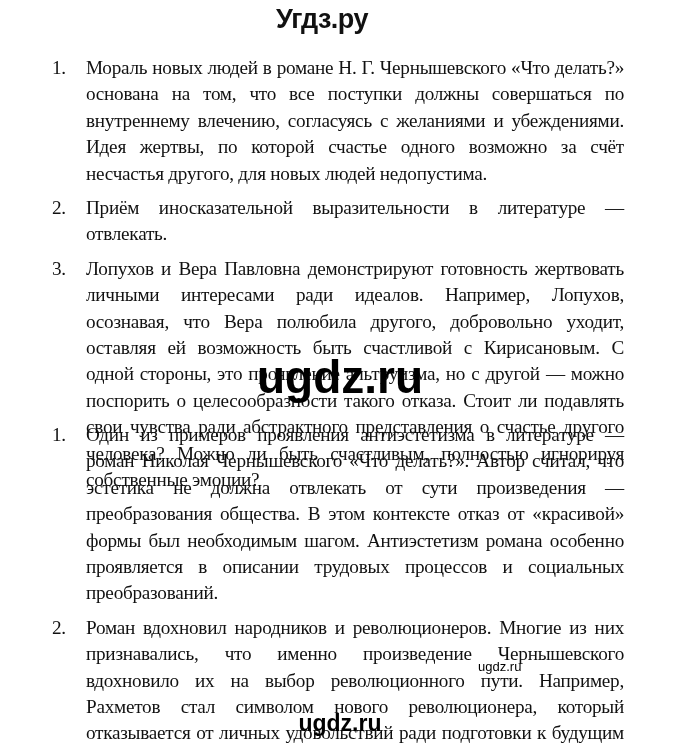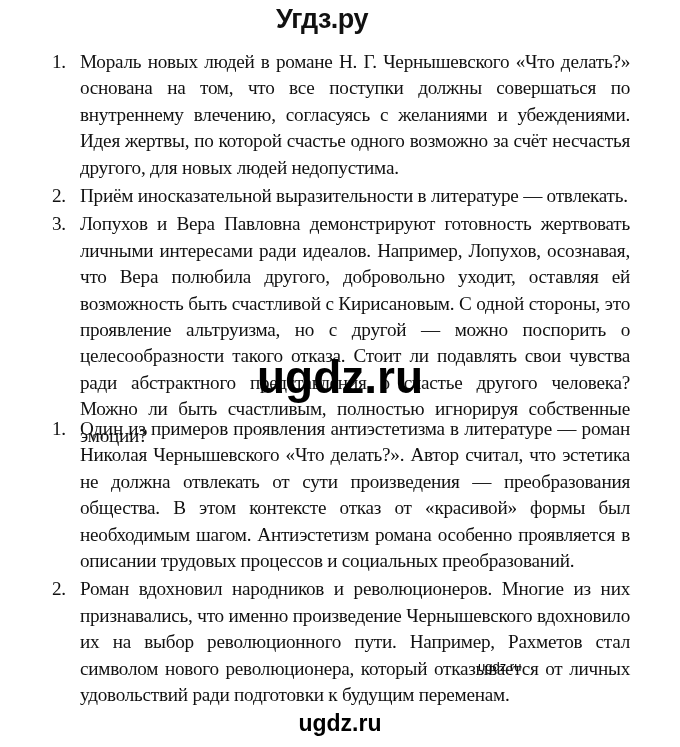--- a/index.html
+++ b/index.html
@@ -10,21 +10,21 @@
     letter-spacing: -0.5px; color: #111;
   }
   .list {
     position: absolute; left: 52px; width: 580px; margin: 0; padding: 0;
     list-style: none;
     font-family: "Liberation Serif", serif; font-size: 19.2px; line-height: 26.4px;
     text-align: justify; letter-spacing: -0.25px;
   }
   .list li { position: relative; padding-left: 26px; margin: 0; }
   .list li .num { position: absolute; left: 0; top: 0; }
-  .list li p { margin: 2px; }
+  .list li p { margin: 8px; }
   #list-1 { top: 47px; }
   #list-2 { top: 414px; }
   .big-watermark {
     position: absolute; left: 0; top: 350px; width: 680px; text-align: center;
     font-family: "Liberation Sans", sans-serif; font-weight: bold; font-size: 46px;
     color: #000; letter-spacing: 0px;
   }
   .small-watermark {
     position: absolute; left: 478px; top: 659px;
     font-family: "Liberation Sans", sans-serif; font-size: 13px; color: #000;

